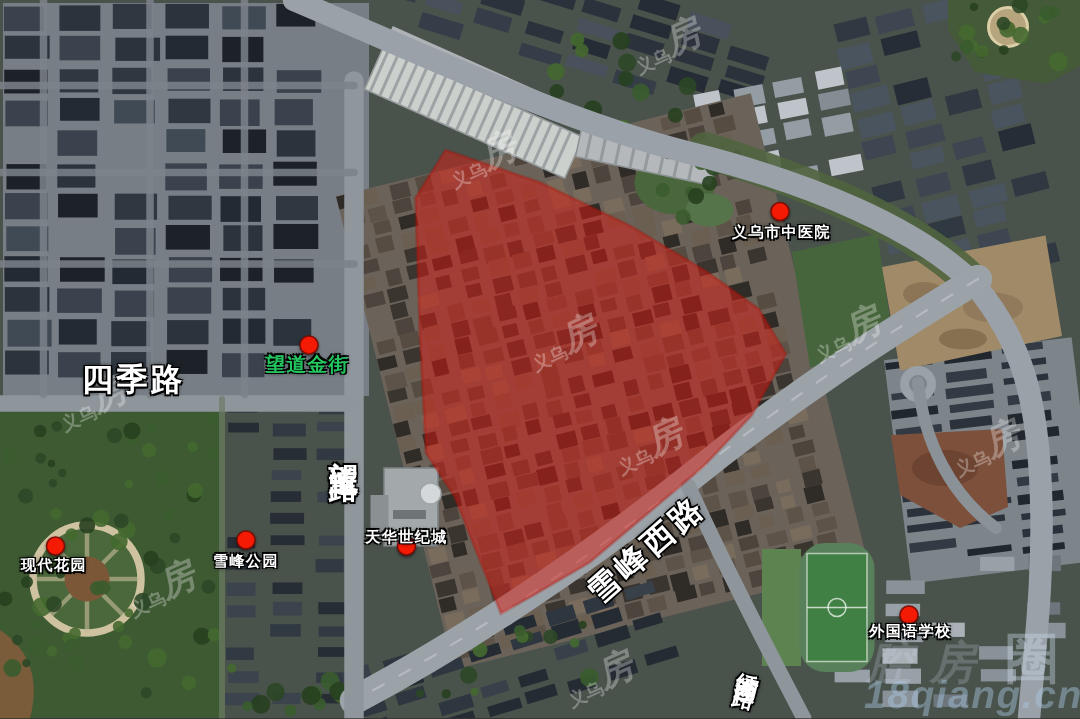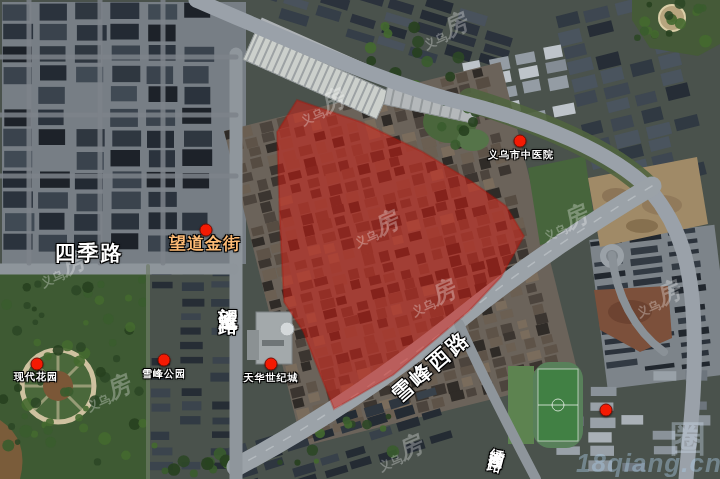--- a/index.html
+++ b/index.html
@@ -15,21 +15,21 @@
     background:#f41a03;border:1px solid #7e0d04;
     transform:translate(-50%,-50%);box-shadow:0 1px 2px rgba(0,0,0,.55);
   }
   .poi-label,.road-label{
     position:absolute;color:#fff;font-weight:bold;white-space:nowrap;
     transform:translate(-50%,-50%);
     text-shadow:-1px -1px 0 #000,1px -1px 0 #000,-1px 1px 0 #000,1px 1px 0 #000,0 0 3px #000;
     letter-spacing:1px;
   }
   .poi-label{font-size:10px;}
-  .lbl-jinjie{font-size:17px;color:#fdba74;}
+  .lbl-jinjie{font-size:13px;color:#22c55e;}
   .lbl-siji{font-size:21px;letter-spacing:2px;}
   .lbl-wangdao{font-size:20px;writing-mode:vertical-rl;letter-spacing:4px;}
   .lbl-xuefengxi{font-size:21px;letter-spacing:3px;transform:translate(-50%,-50%) rotate(-41deg);}
   .lbl-xiuhuxi{font-size:15px;writing-mode:vertical-rl;letter-spacing:3px;transform:translate(-50%,-50%) rotate(14deg);}
   .wm{
     position:absolute;transform:translate(-50%,-50%) rotate(-24deg);
     color:rgba(255,255,255,0.30);white-space:nowrap;display:flex;align-items:flex-end;
     text-shadow:none;line-height:1;
   }
   .wm-sm{font-size:12px;font-weight:bold;margin-right:2px;}
@@ -1012,23 +1012,25 @@
     <div class="dot" style="left: 206px; top: 230px; background: rgb(244, 26, 3);"></div>
     <div class="dot" style="left: 37px; top: 364px; background: rgb(244, 26, 3);"></div>
     <div class="dot" style="left: 164px; top: 360px; background: rgb(244, 26, 3);"></div>
     <div class="dot" style="left: 271px; top: 364px; background: rgb(244, 26, 3);"></div>
     <div class="dot" style="left: 606px; top: 410px; background: rgb(244, 26, 3);"></div>
 
     <div class="poi-label" style="left:521px;top:155px">义乌市中医院</div>
     <div class="poi-label lbl-jinjie" style="left:205px;top:243px">望道金街</div>
     <div class="poi-label" style="left:36px;top:377px">现代花园</div>
     <div class="poi-label" style="left:164px;top:374px">雪峰公园</div>
-    <div class="poi-label" style="left:271px;top:378px">天华世纪城</div>
+    <div class="poi-label" style="left:271px;top:358px">天华世纪城</div>
+    <div class="poi-label" style="left:607px;top:421px">外国语学校</div>
 
     <div class="road-label lbl-siji" style="left:89px;top:253px">四季路</div>
     <div class="road-label lbl-wangdao" style="left:229px;top:297px">望道路</div>
     <div class="road-label lbl-xuefengxi" style="left:431px;top:366px">雪峰西路</div>
     <div class="road-label lbl-xiuhuxi" style="left:500px;top:443px">绣湖西路</div>
 
+    <div class="cw-chars">腔房</div>
     <div class="cw-logo">圈</div>
     <div class="cw-url">18qiang.cn</div>
   </div>
 </div>
 
 </body></html>

